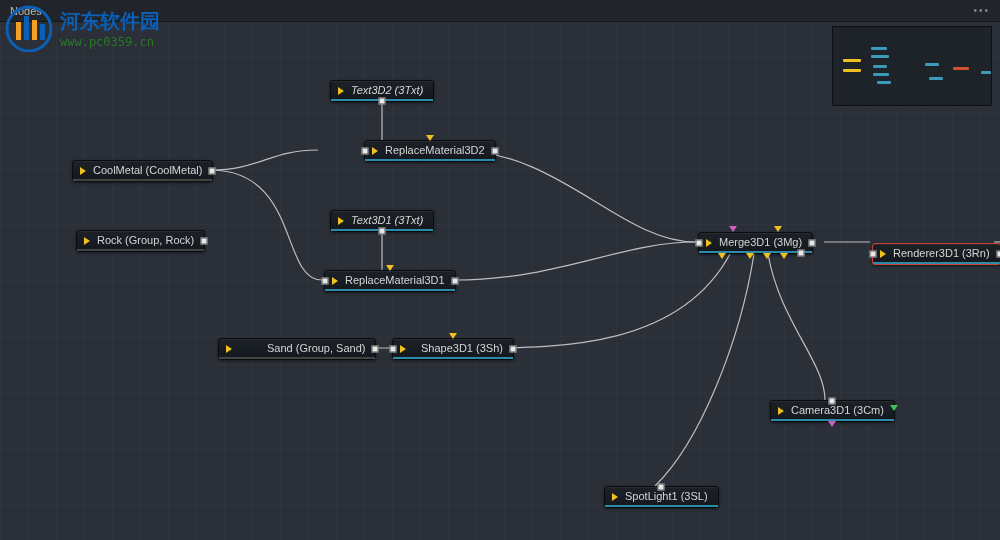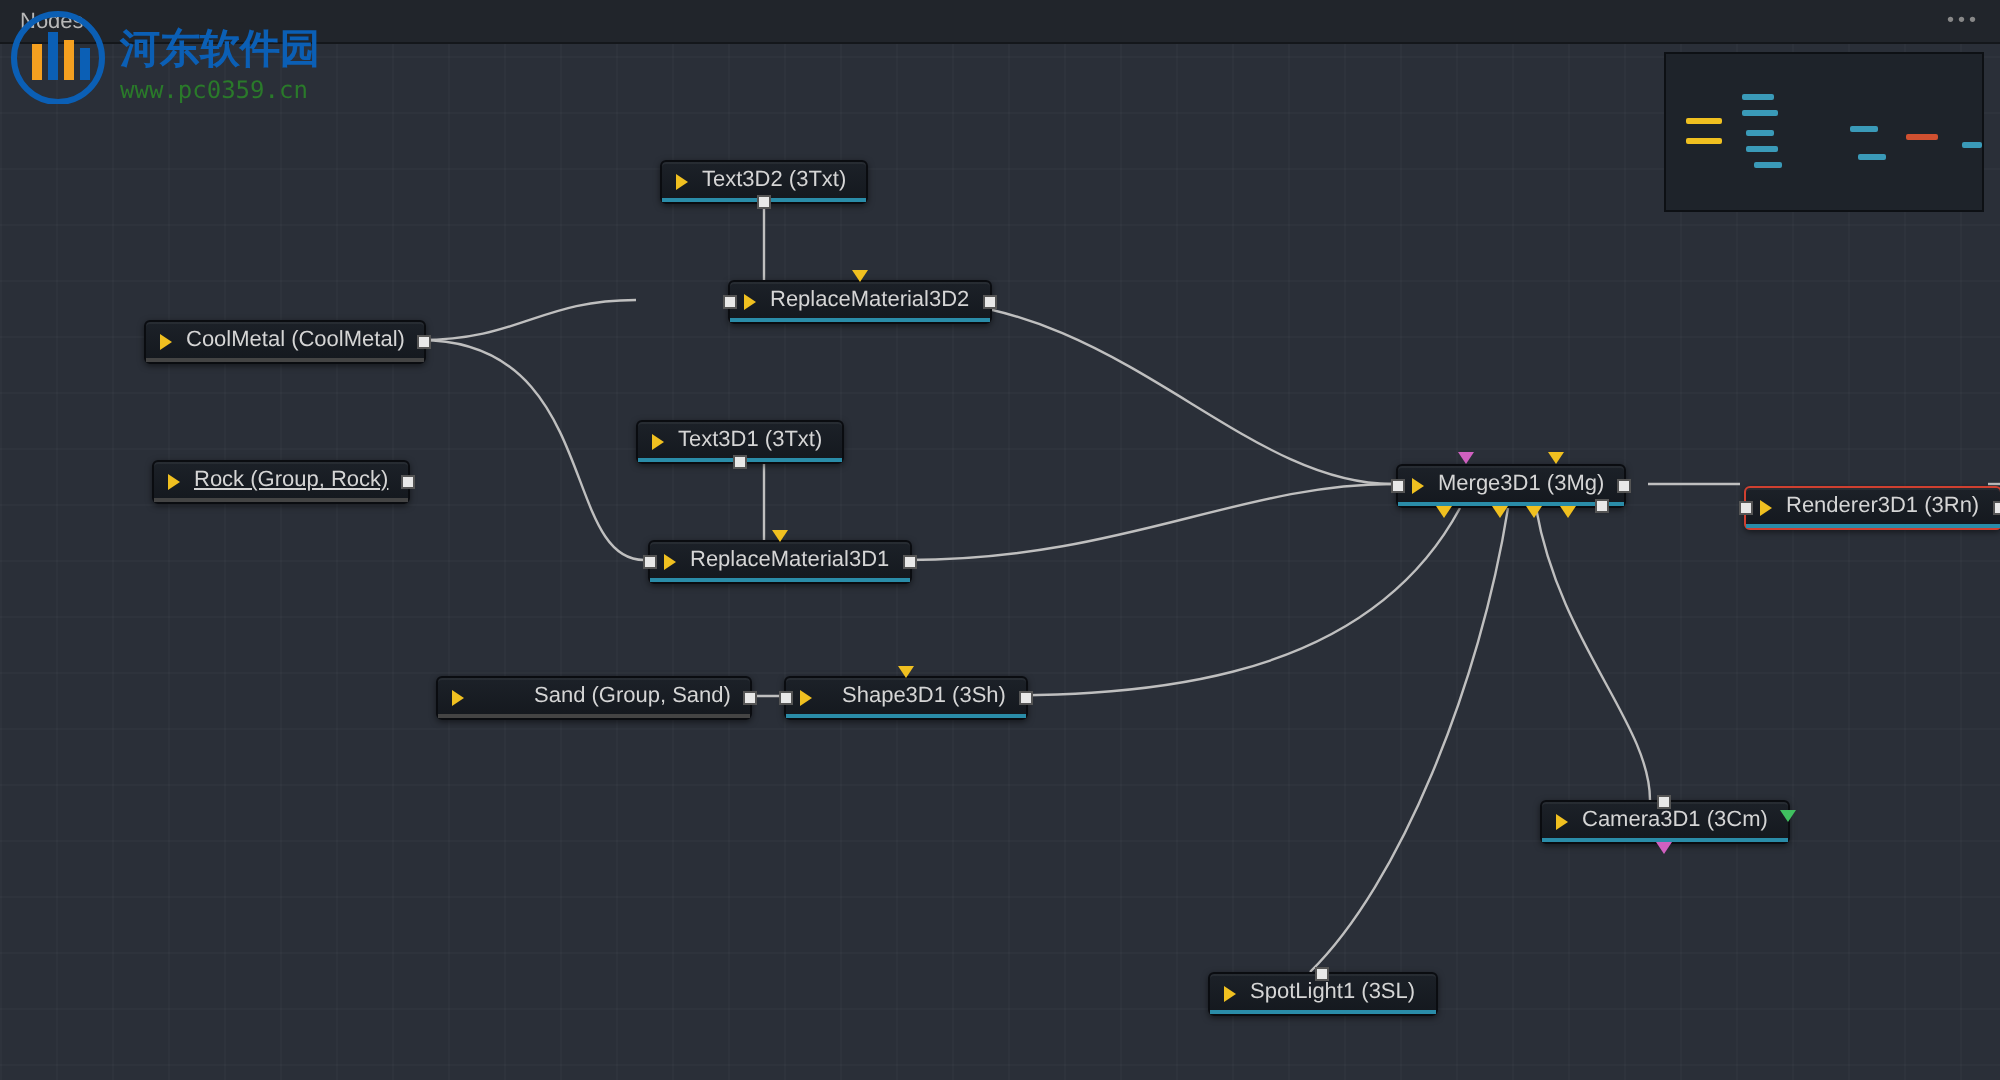--- a/index.html
+++ b/index.html
@@ -25,21 +25,21 @@
     background: #21252b;
     display: flex; align-items: center;
     padding: 0 10px;
     border-bottom: 1px solid #14171b;
     z-index: 10;
   }
   .topbar-title { color: #b8b8b8; font-size: 11px; flex: 1; }
   .topbar-dots { color: #888; letter-spacing: 2px; font-size: 10px; }
   .watermark {
     position: absolute; top: 0; left: 0;
-    display: flex; align-items: flex-end; gap: 6px;
+    display: flex; align-items: center; gap: 6px;
     z-index: 20; padding: 4px;
   }
   .wm-icon { width: 50px; height: 48px; position: relative; }
   .wm-text { display: flex; flex-direction: column; }
   .wm-cn { font-size: 20px; font-weight: bold; color: #0b5fb5; font-family: "Microsoft YaHei", sans-serif; }
   .wm-url { font-size: 12px; color: #2a7a2a; font-family: monospace; }
   .canvas { position: absolute; inset: 22px 0 0 0; }
   .svg-lines { position: absolute; inset: 0; width: 100%; height: 100%; pointer-events: none; }
   .node {
     position: absolute;
@@ -143,47 +143,47 @@
     <path d="M 454 128 C 560 128 620 220 696 220" stroke="#bfbfbf" stroke-width="1.2" fill="none"></path>
     <path d="M 454 258 C 560 258 620 220 696 220" stroke="#bfbfbf" stroke-width="1.2" fill="none"></path>
     <path d="M 326 326 L 390 326" stroke="#bfbfbf" stroke-width="1.2" fill="none"></path>
     <path d="M 480 326 C 560 326 680 325 730 232" stroke="#bfbfbf" stroke-width="1.2" fill="none"></path>
     <path d="M 824 220 L 870 220" stroke="#bfbfbf" stroke-width="1.2" fill="none"></path>
     <path d="M 825 378 C 825 340 780 300 768 232" stroke="#bfbfbf" stroke-width="1.2" fill="none"></path>
     <path d="M 655 464 C 700 420 740 320 754 232" stroke="#bfbfbf" stroke-width="1.2" fill="none"></path>
     <path d="M 994 220 L 1000 220" stroke="#bfbfbf" stroke-width="1.2" fill="none"></path>
   </svg>
 
-  <div class="node" style="left:330px; top:58px;">
+  <div class="node" style="left:330px; top:58px;font-style:italic;">
     <span>Text3D2 (3Txt)</span>
     <div class="node-underline"></div>
     <div class="port-out" style="left:50%; top:100%;"></div>
   </div>
 
   <div class="node" style="left:320px; top:118px;margin-left:44px;">
     <span>ReplaceMaterial3D2</span>
     <div class="node-underline"></div>
     <div class="port-in" style="left:0; top:50%;"></div>
     <div class="port-out" style="left:100%; top:50%;"></div>
     <div class="tri-down" style="left:50%; top:-6px;"></div>
   </div>
 
   <div class="node" style="left:72px; top:138px;">
     <span>CoolMetal (CoolMetal)</span>
     <div class="node-underline" style="background:#444"></div>
     <div class="port-out" style="left:100%; top:50%;"></div>
   </div>
 
-  <div class="node" style="left:318px; top:188px;">
+  <div class="node" style="left:330px; top:188px;font-style:italic;">
     <span>Text3D1 (3Txt)</span>
     <div class="node-underline"></div>
     <div class="port-out" style="left:50%; top:100%;"></div>
   </div>
 
-  <div class="node" style="left:76px; top:208px;text-decoration:underline;">
+  <div class="node" style="left:76px; top:208px;">
     <span>Rock (Group, Rock)</span>
     <div class="node-underline" style="background:#444"></div>
     <div class="port-out" style="left:100%; top:50%;"></div>
   </div>
 
   <div class="node" style="left:324px; top:248px;">
     <span>ReplaceMaterial3D1</span>
     <div class="node-underline"></div>
     <div class="port-in" style="left:0; top:50%;"></div>
     <div class="port-out" style="left:100%; top:50%;"></div>

